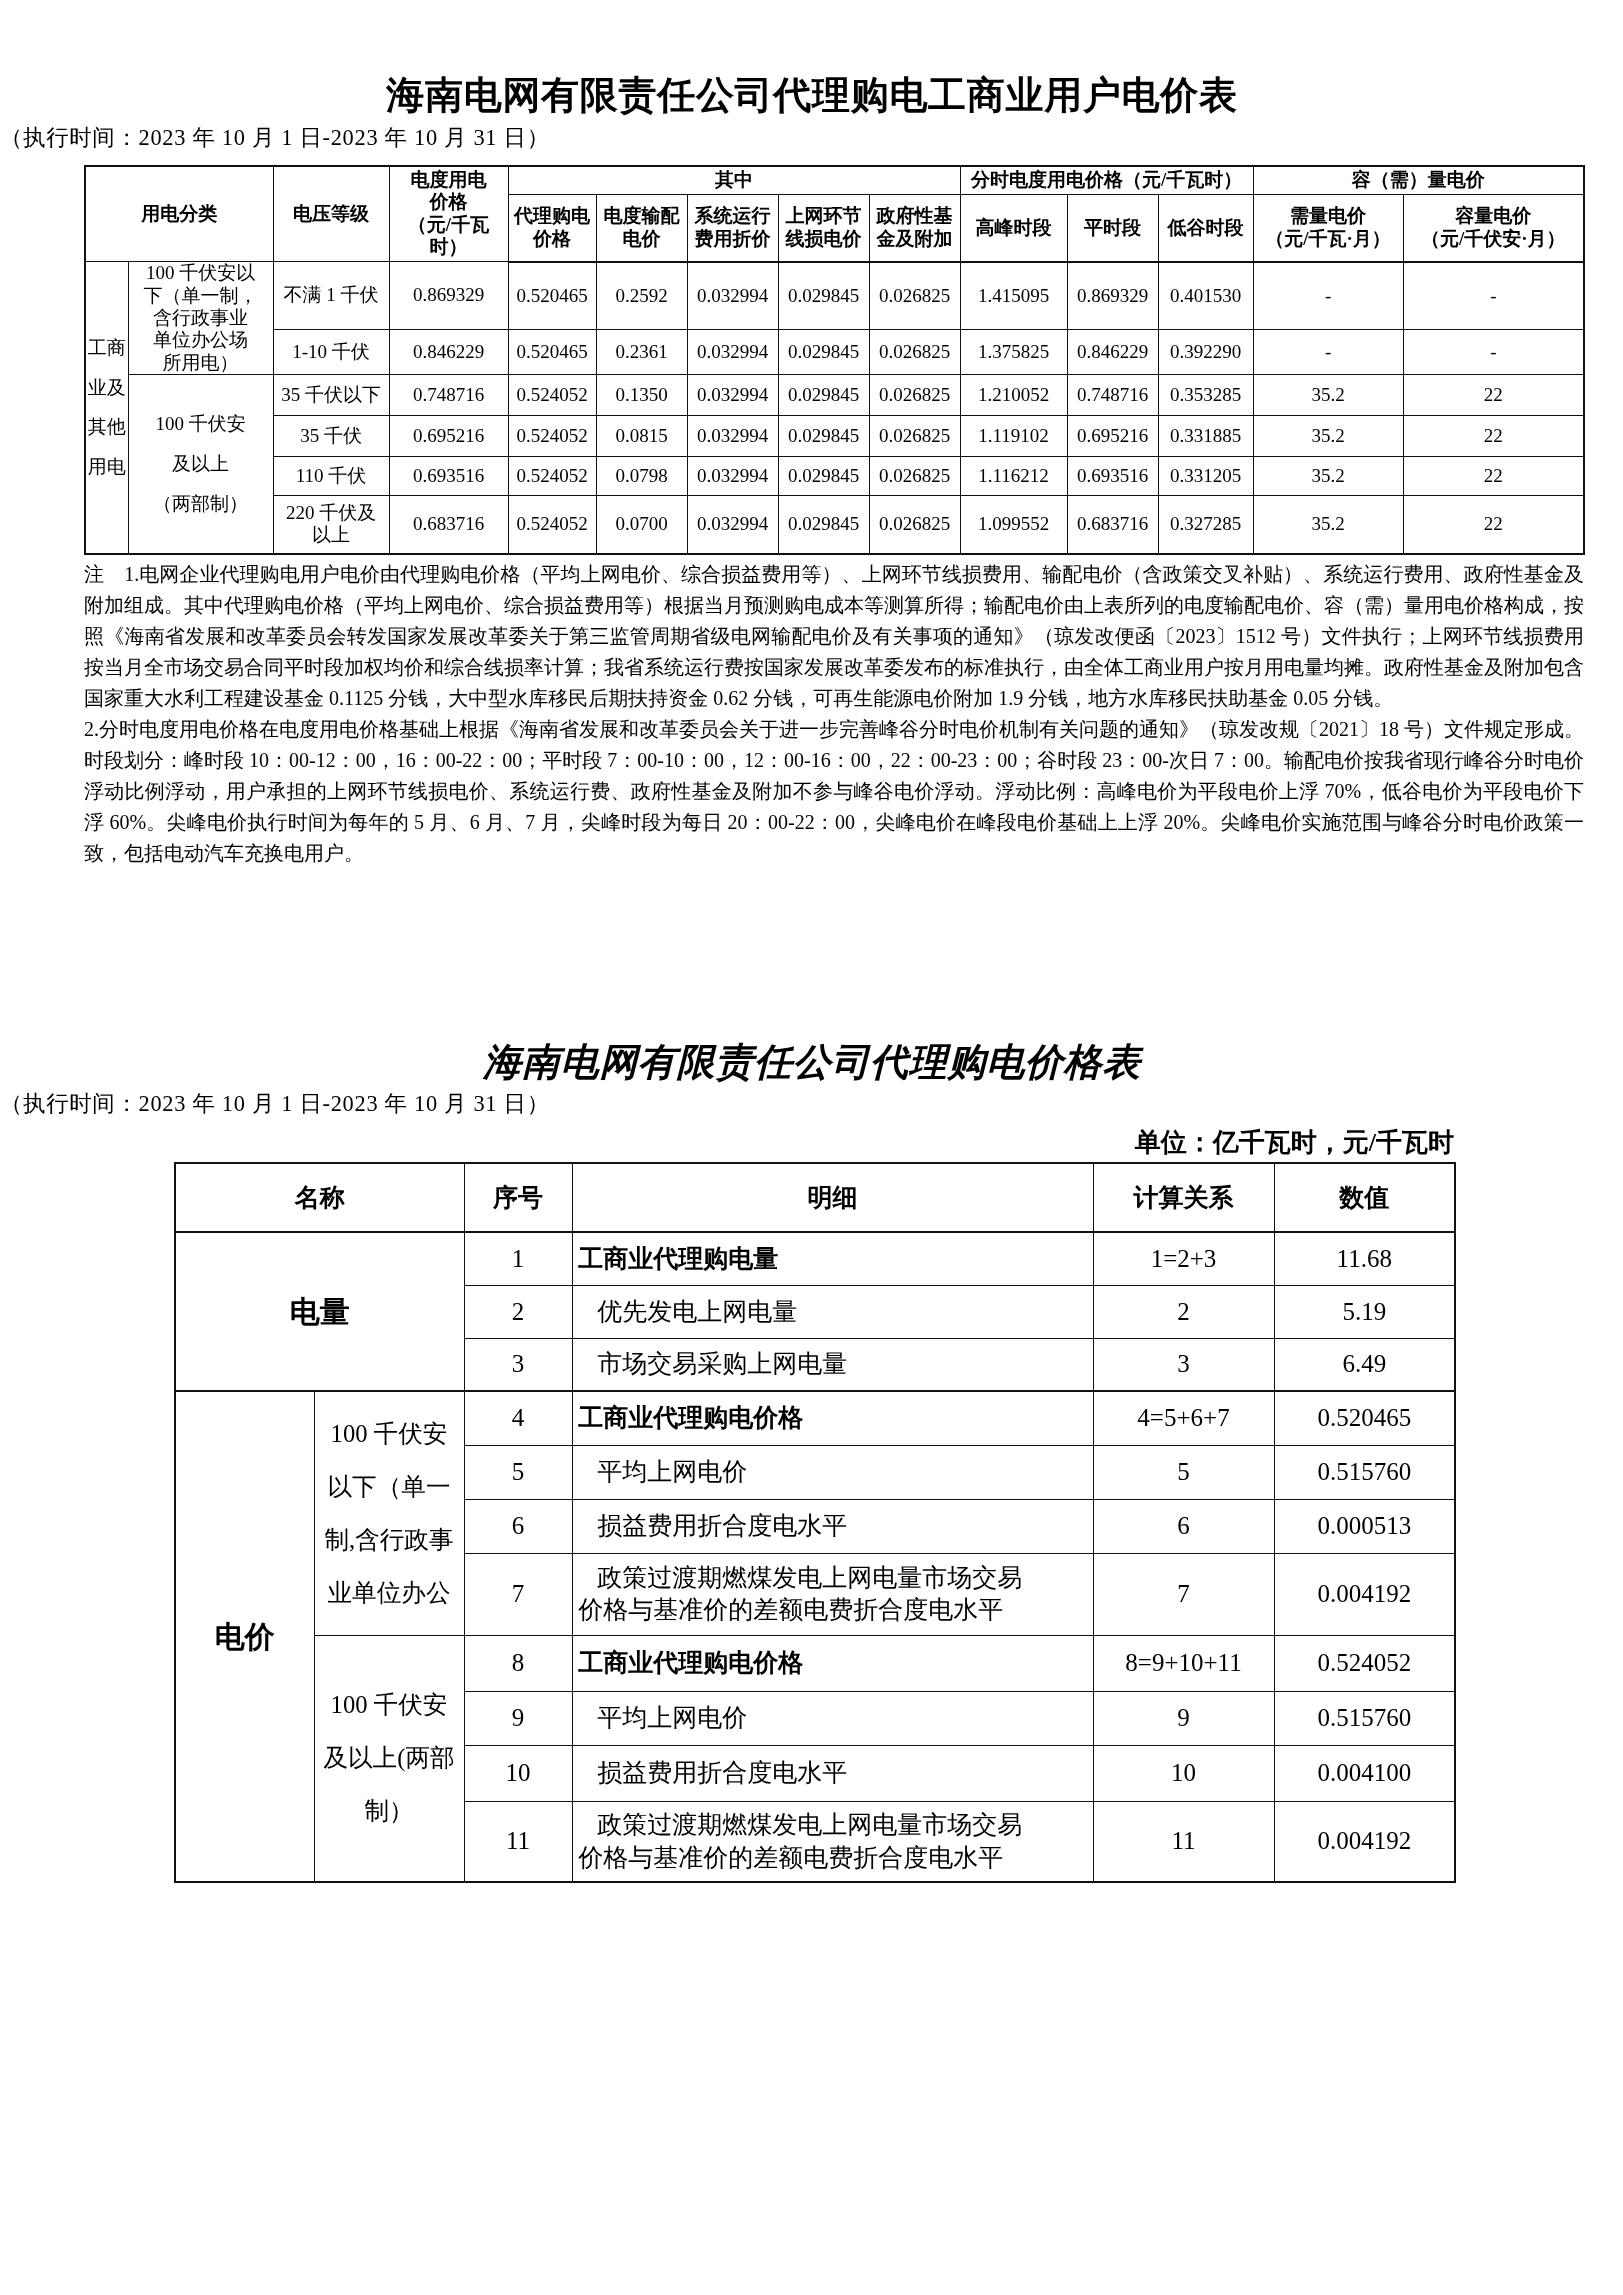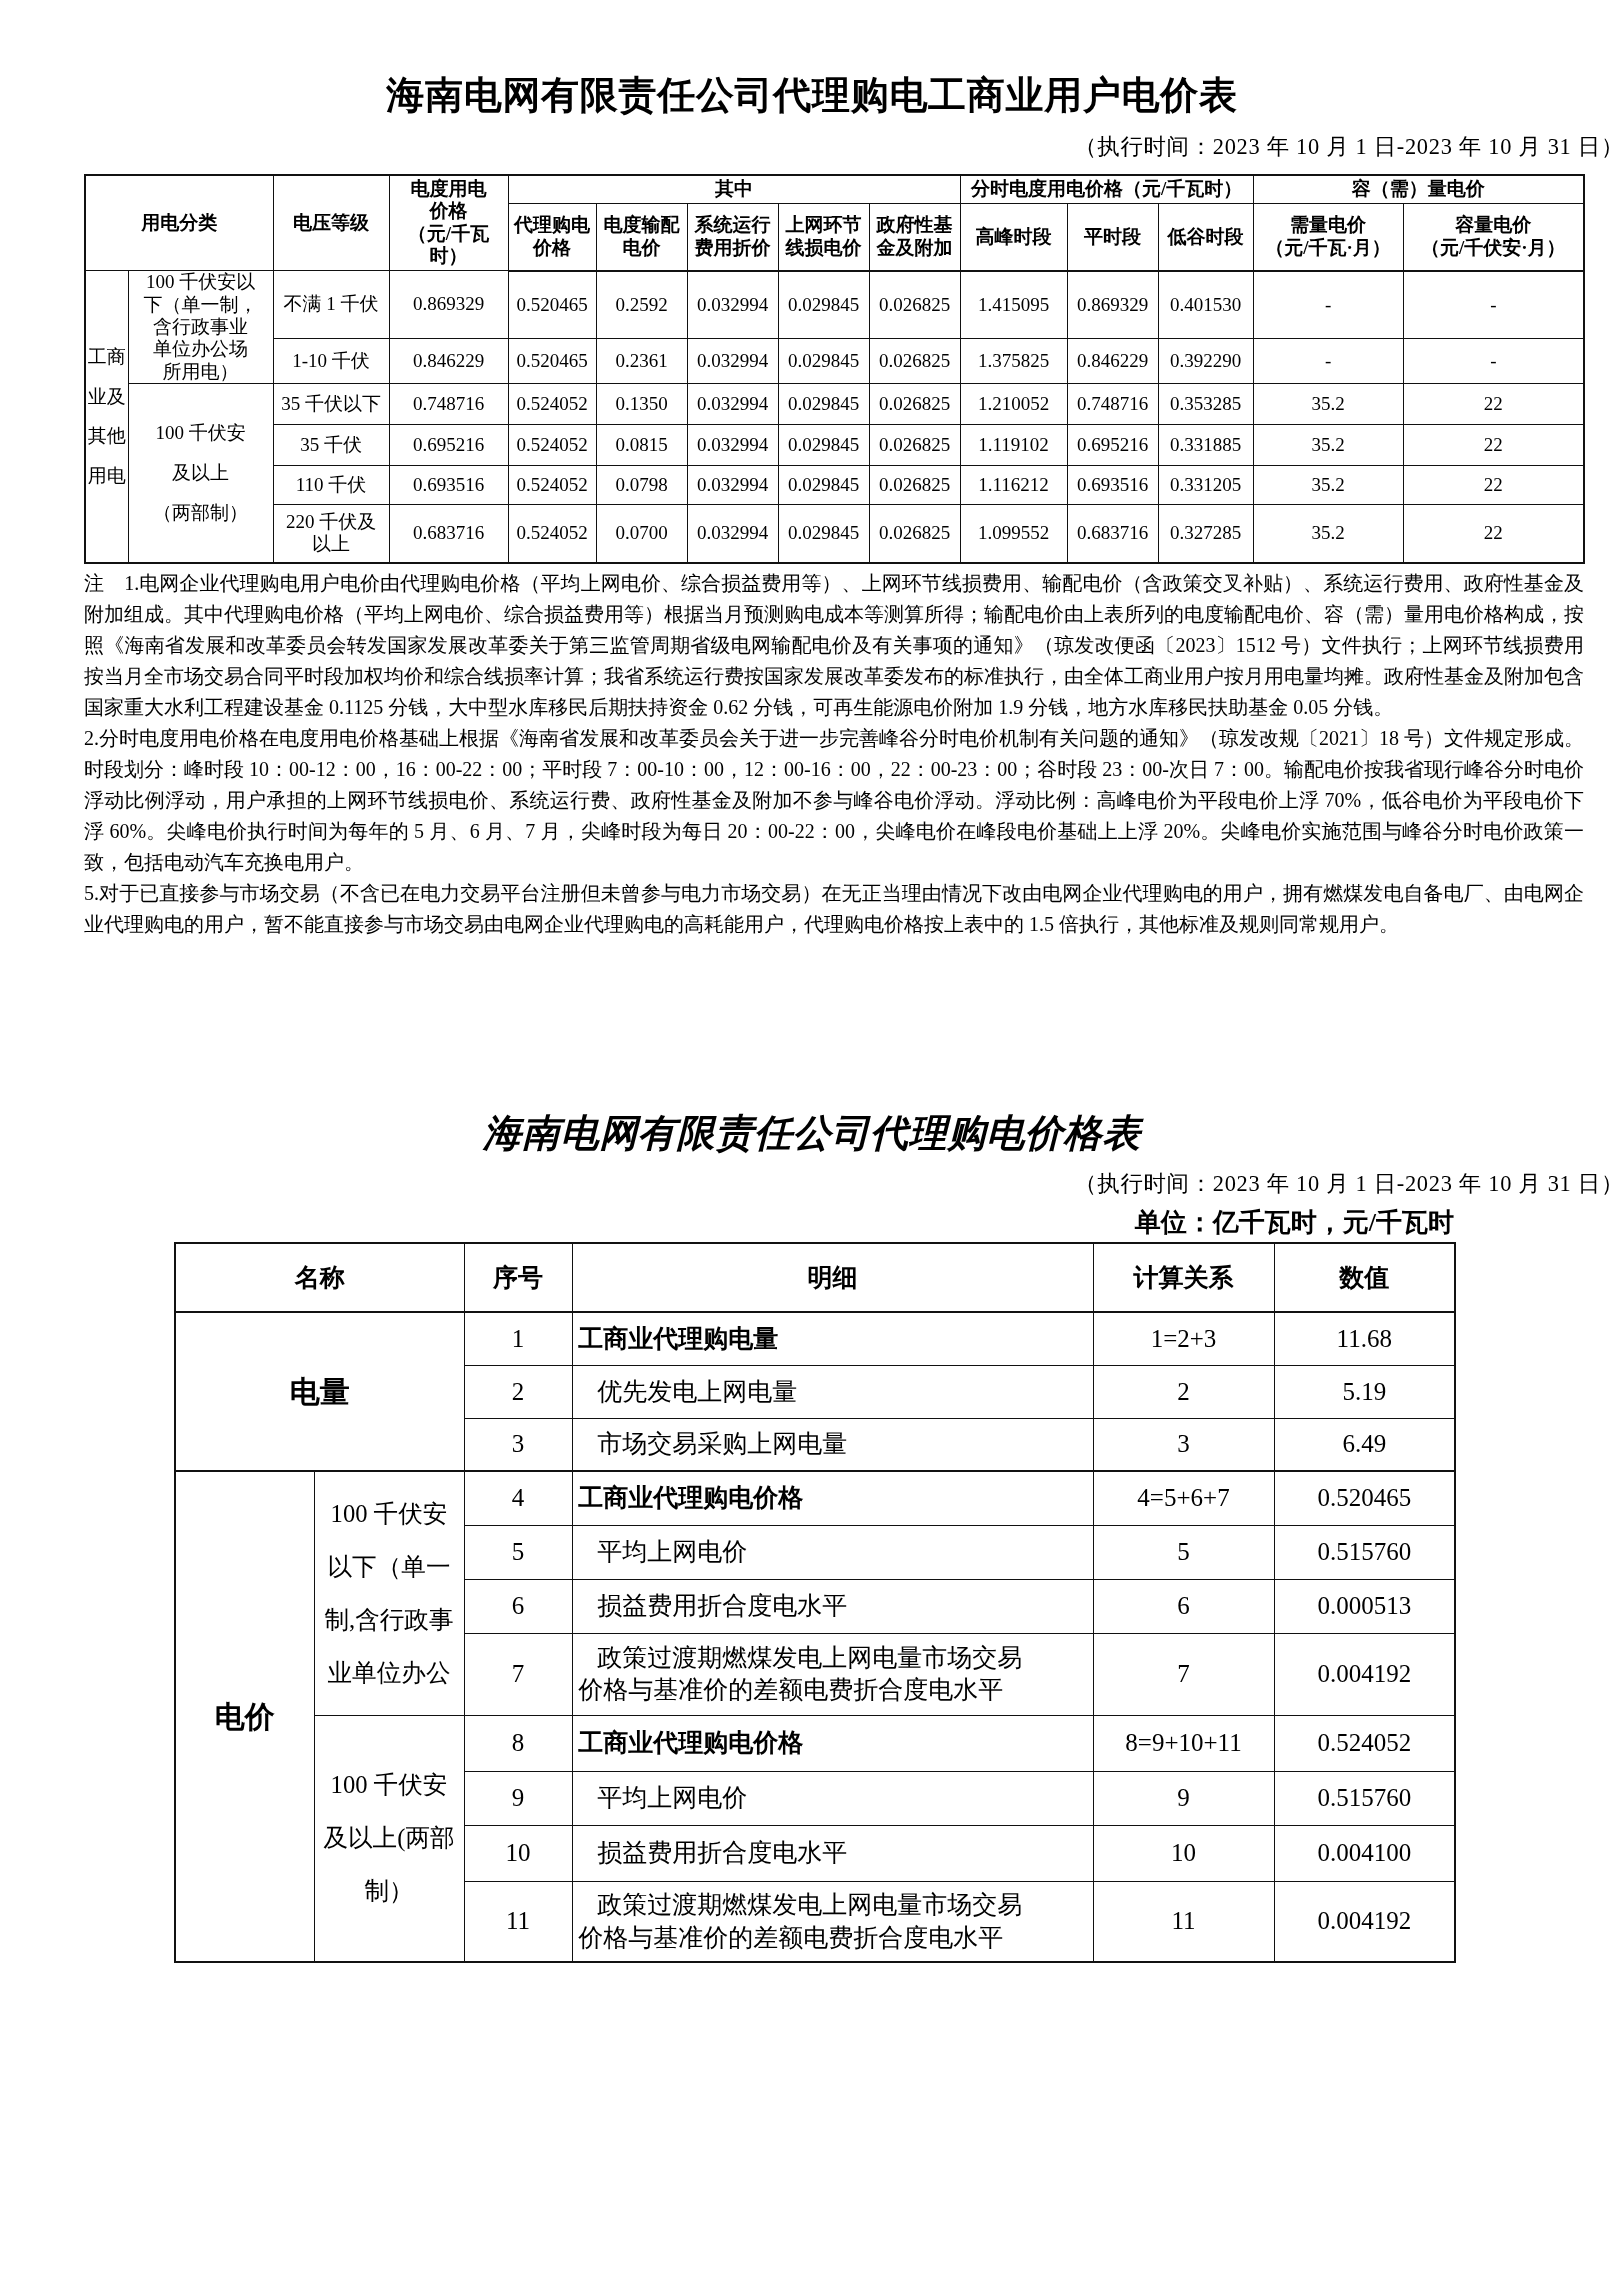--- a/index.html
+++ b/index.html
@@ -10,21 +10,21 @@
     overflow:hidden;
   }
   .page{width:1624px;height:2042px;}
   h1.doc-title{
     margin:0;text-align:center;font-size:38px;font-weight:bold;
     line-height:1.25;letter-spacing:0.7px;
   }
   #title1{padding-top:72px;}
   #title2{padding-top:170px;font-style:italic;}
   .subtitle{
-    margin-top:12px;text-align:right;font-size:22.4px;line-height:1.3;
+    margin-top:3px;text-align:left;font-size:22.4px;line-height:1.3;
     font-weight:normal;letter-spacing:0.7px;
   }
   .unit-line{
     width:1280px;margin:7.2px 0 0 174px;text-align:right;
     font-size:26px;font-weight:bold;line-height:1.3;
   }
   table{border-collapse:collapse;table-layout:fixed;}
   td,th{
     border:1.4px solid #111;text-align:center;vertical-align:middle;
     padding:0 1.4px;white-space:pre-line;overflow:visible;
@@ -211,21 +211,20 @@
       <td>0.327285</td>
       <td>35.2</td>
       <td>22</td>
     </tr>
   </tbody>
     </table>
 
   <div class="notes">
     <p>注　1.电网企业代理购电用户电价由代理购电价格（平均上网电价、综合损益费用等）、上网环节线损费用、输配电价（含政策交叉补贴）、系统运行费用、政府性基金及附加组成。其中代理购电价格（平均上网电价、综合损益费用等）根据当月预测购电成本等测算所得；输配电价由上表所列的电度输配电价、容（需）量用电价格构成，按照《海南省发展和改革委员会转发国家发展改革委关于第三监管周期省级电网输配电价及有关事项的通知》（琼发改便函〔2023〕1512 号）文件执行；上网环节线损费用按当月全市场交易合同平时段加权均价和综合线损率计算；我省系统运行费按国家发展改革委发布的标准执行，由全体工商业用户按月用电量均摊。政府性基金及附加包含国家重大水利工程建设基金 0.1125 分钱，大中型水库移民后期扶持资金 0.62 分钱，可再生能源电价附加 1.9 分钱，地方水库移民扶助基金 0.05 分钱。</p>
     <p>2.分时电度用电价格在电度用电价格基础上根据《海南省发展和改革委员会关于进一步完善峰谷分时电价机制有关问题的通知》（琼发改规〔2021〕18 号）文件规定形成。时段划分：峰时段 10：00-12：00，16：00-22：00；平时段 7：00-10：00，12：00-16：00，22：00-23：00；谷时段 23：00-次日 7：00。输配电价按我省现行峰谷分时电价浮动比例浮动，用户承担的上网环节线损电价、系统运行费、政府性基金及附加不参与峰谷电价浮动。浮动比例：高峰电价为平段电价上浮 70%，低谷电价为平段电价下浮 60%。尖峰电价执行时间为每年的 5 月、6 月、7 月，尖峰时段为每日 20：00-22：00，尖峰电价在峰段电价基础上上浮 20%。尖峰电价实施范围与峰谷分时电价政策一致，包括电动汽车充换电用户。</p>
-    <p>5.对于已直接参与市场交易（不含已在电力交易平台注册但未曾参与电力市场交易）在无正当理由情况下改由电网企业代理购电的用户，拥有燃煤发电自备电厂、由电网企业代理购电的用户，暂不能直接参与市场交易由电网企业代理购电的高耗能用户，代理购电价格按上表中的 1.5 倍执行，其他标准及规则同常规用户。</p>
   </div>
 
   <h1 class="doc-title" id="title2">海南电网有限责任公司代理购电价格表</h1>
   <div class="subtitle">（执行时间：2023 年 10 月 1 日-2023 年 10 月 31 日）</div>
   <div class="unit-line">单位：亿千瓦时，元/千瓦时</div>
 
   <table class="t2">
     <colgroup>
       <col style="width:139px">
         <col style="width:150px">

